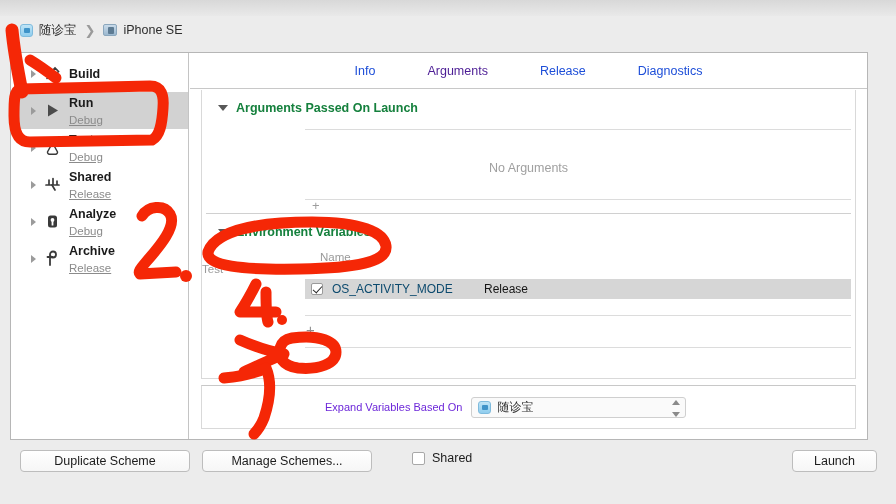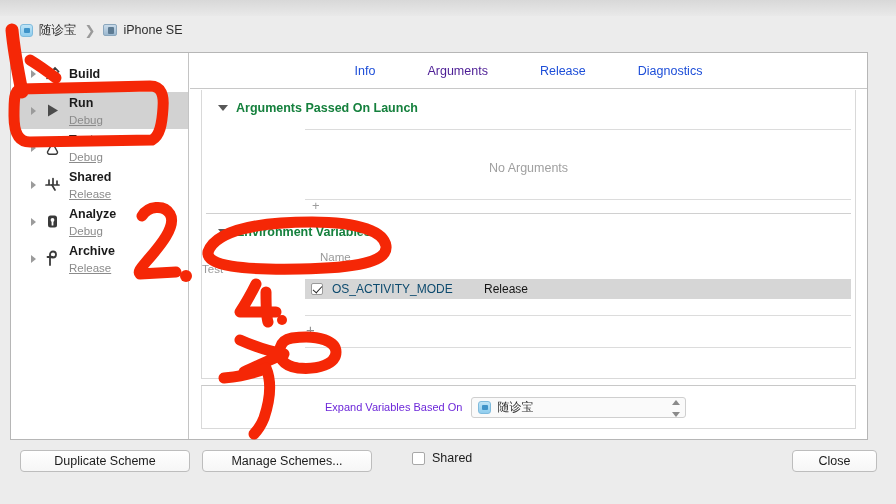--- a/index.html
+++ b/index.html
@@ -362,21 +362,21 @@
     </div>
   </div>
 
   <div class="btnbar">
     <div class="btn" id="btn-dup">Duplicate Scheme</div>
     <div class="btn" id="btn-manage">Manage Schemes...</div>
     <div class="shared-wrap">
       <span class="shared-box"></span>
       <span class="shared-label">Shared</span>
     </div>
-    <div class="btn" id="btn-close">Close</div>
+    <div class="btn" id="btn-close">Launch</div>
   </div>
 
   <svg class="annot" viewBox="0 0 896 504">
     <g fill="none" stroke="#f52706" stroke-linecap="round" stroke-linejoin="round">
 
       <path d="M12 30 C14 52 18 72 22 92" stroke-width="13"></path>
 
       <path d="M30 60 C40 66 48 72 56 78" stroke-width="11"></path>
 
       <path d="M20 89 L150 86 C162 86 164 96 163 108 C162 124 160 136 152 140 L30 142 C18 142 14 132 14 116 C14 100 14 91 20 89 Z" stroke-width="11"></path>

